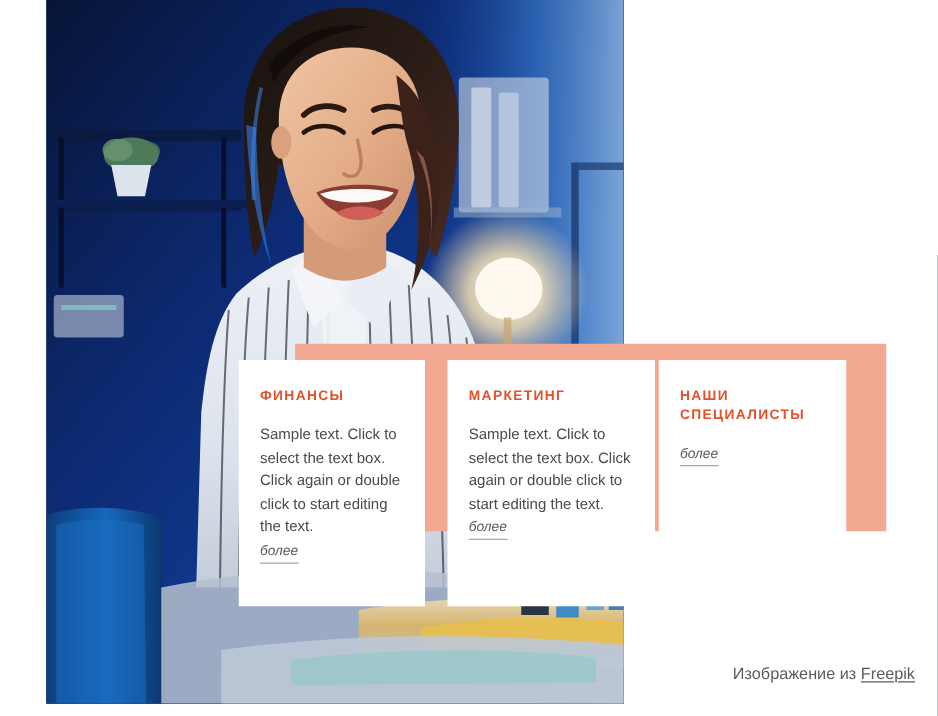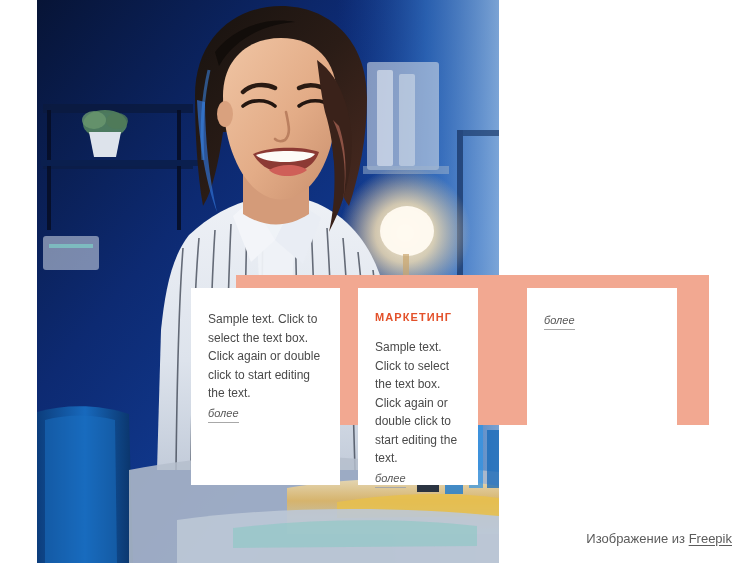--- a/index.html
+++ b/index.html
@@ -38,21 +38,21 @@
     background: #f2a891;
   }
 
   
   .card {
     position: absolute;
     background: #ffffff;
     box-sizing: border-box;
   }
   .card-1 { left: 191px; top: 288px; width: 149px; height: 197px; }
-  .card-2 { left: 358px; top: 288px; width: 120px; height: 197px; }
+  .card-2 { left: 358px; top: 288px; width: 166px; height: 197px; }
   .card-3 { left: 527px; top: 288px; width: 150px; height: 197px; }
 
   .card-inner {
     padding: 22px 17px 0 17px;
   }
 
   .card-title {
     color: #e3512a;
     font-size: 11px;
     font-weight: bold;
@@ -265,32 +265,34 @@
       <rect x="380" y="430" width="22" height="62" fill="#0c1a33" opacity="0.85"></rect>
       <rect x="340" y="300" width="26" height="180" fill="#2a1a16" opacity="0.35"></rect>
     </g>
   </svg>
 </div>
 
 <div class="accent-panel"></div>
 
 <div class="card card-1">
   <div class="card-inner">
+    <h3 class="card-title">ФИНАНСЫ</h3>
     <p class="card-body">Sample text. Click to select the text box. Click again or double click to start editing the text.</p>
     <a class="more-link" href="#">более</a>
   </div>
 </div>
 
 <div class="card card-2">
   <div class="card-inner">
     <h3 class="card-title">МАРКЕТИНГ</h3>
     <p class="card-body">Sample text. Click to select the text box. Click again or double click to start editing the text.</p>
     <a class="more-link" href="#">более</a>
   </div>
 </div>
 
 <div class="card card-3">
   <div class="card-inner">
+    <h3 class="card-title">НАШИ СПЕЦИАЛИСТЫ</h3>
     <a class="more-link" href="#">более</a>
   </div>
 </div>
 
 <div class="credit"><span>Изображение из </span><a href="#">Freepik</a></div>
 
 </body></html>

